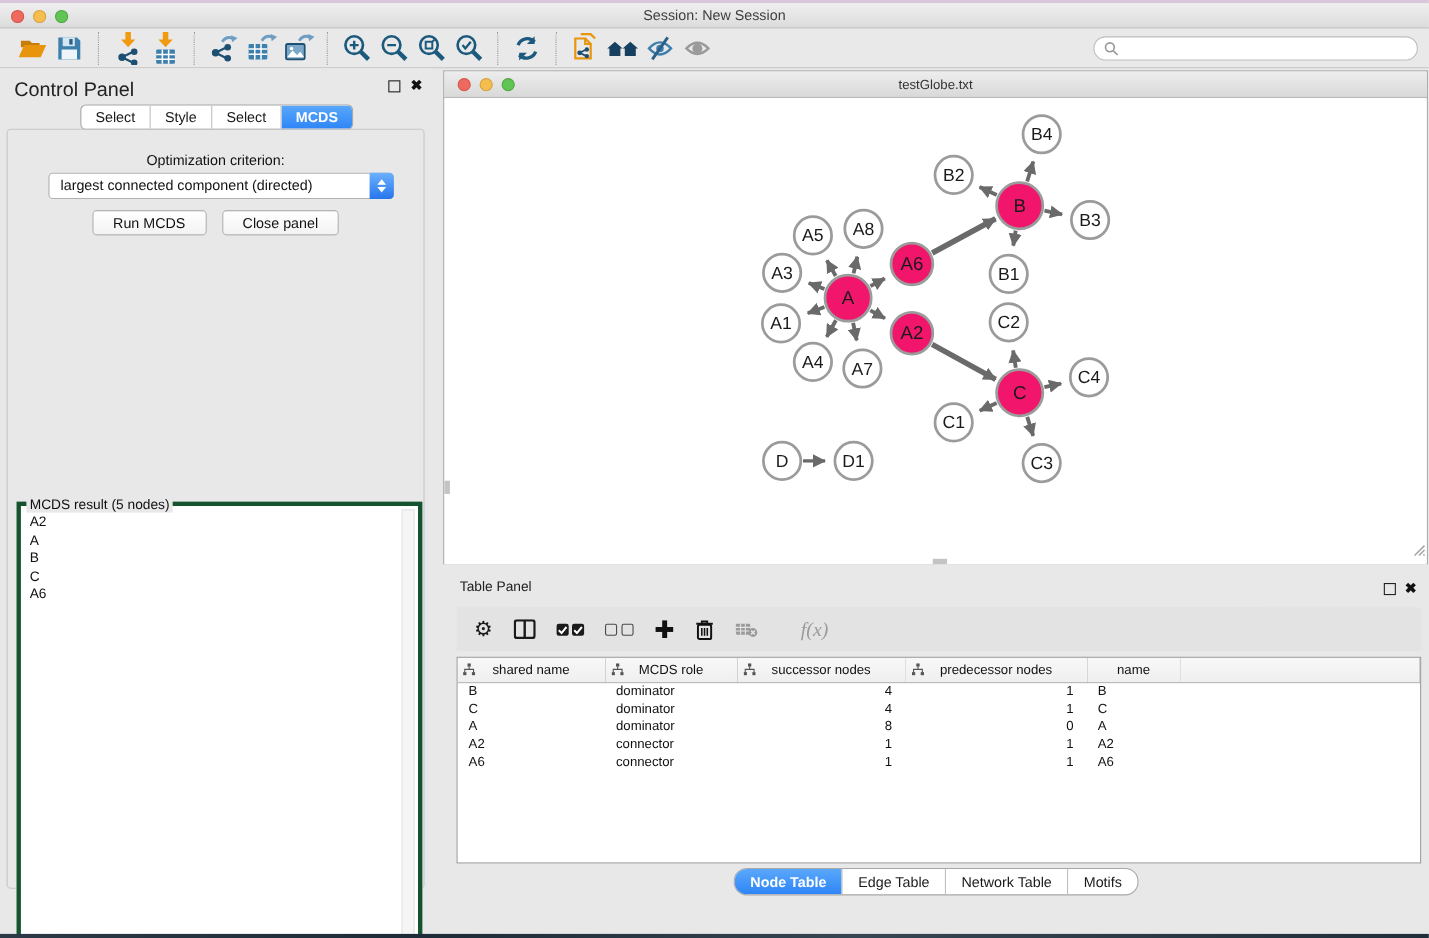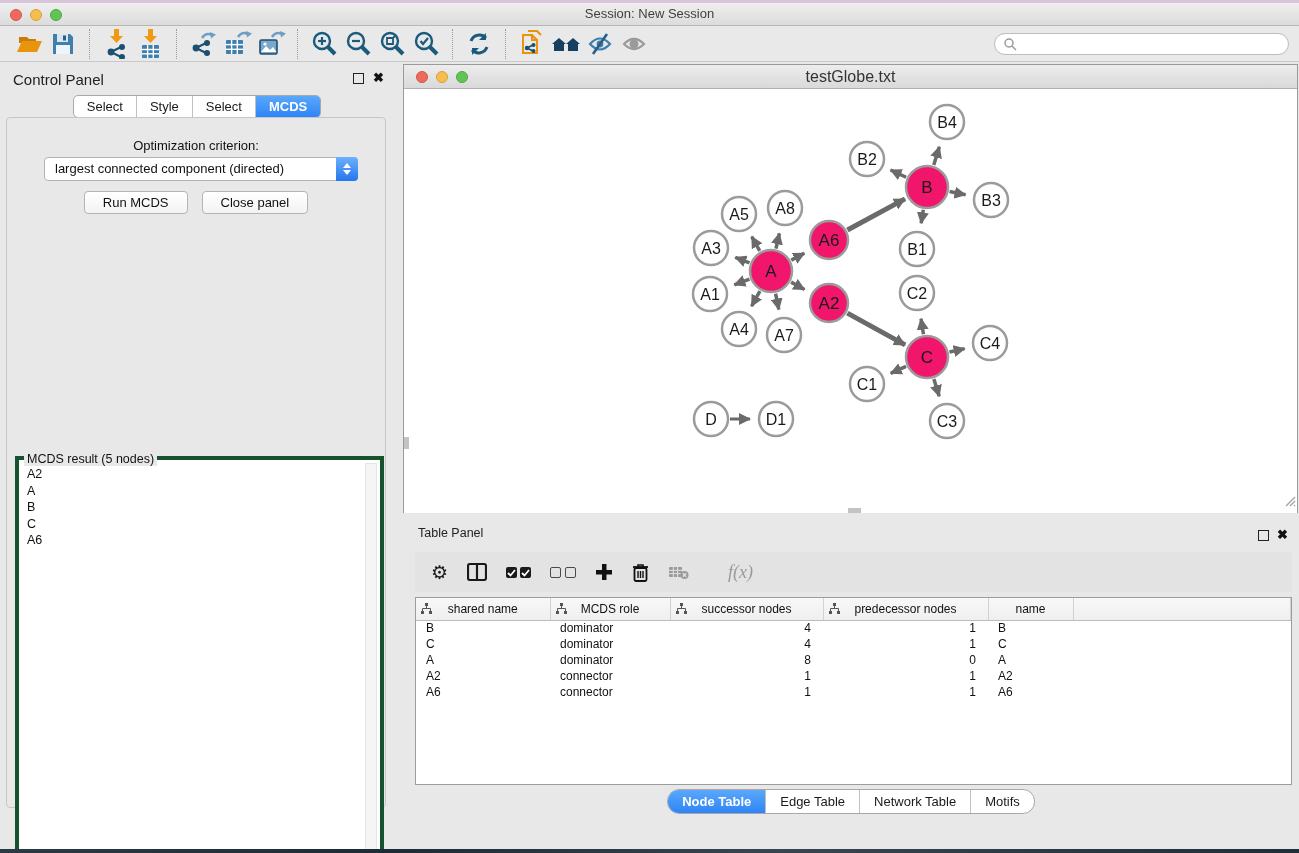--- a/index.html
+++ b/index.html
@@ -23,21 +23,21 @@
   .main-toolbar { position:absolute; left:0; top:26px; width:1299px; height:36px;
     background:#e9e9e9; border-bottom:1px solid #c9c9c9; display:flex; align-items:center; padding-left:12px; }
   .tb-btn { width:34px; height:32px; display:flex; align-items:center; justify-content:center; cursor:pointer; }
   .tb-sep { width:1px; height:30px; border-left:1px dotted #9a9a9a; margin:0 9px; }
   .search-field { position:absolute; right:10px; top:7px; width:295px; height:22px; background:#fff;
     border:1px solid #bdbdbd; border-radius:11px; display:flex; align-items:center; padding-left:8px; }
 
   
   .control-panel { position:absolute; left:0; top:62px; width:394px; height:756px; background:#e8e8e8; }
   .cp-header { position:absolute; left:0; top:0; width:100%; height:30px; }
-  .cp-title { position:absolute; left:13px; top:9px; font-size:15px; color:#222; }
+  .cp-title { position:absolute; left:13px; top:9px; font-size:18px; color:#222; }
   .float-btn { position:absolute; width:11px; height:11px; border:1.5px solid #222; background:transparent; cursor:pointer; }
   .close-btn { position:absolute; font-size:13px; font-weight:bold; color:#111; cursor:pointer; line-height:11px; }
   .cp-header .float-btn { right:30px; top:11px; }
   .cp-header .close-btn { right:10px; top:10px; }
 
   .seg-tabs { display:inline-flex; background:#fff; border:1px solid #a8a8a8; border-radius:5px; overflow:hidden; }
   .seg-tab { padding:3px 13px; font-size:13px; color:#1a1a1a; border-left:1px solid #c0c0c0; cursor:pointer; white-space:nowrap; }
   .seg-tab:first-child { border-left:none; }
   .seg-tab.active { background:linear-gradient(#5aa8fb,#2e85f6); color:#fff;font-weight:bold; }
   .cp-tabs-wrap { position:absolute; top:33px; left:0; width:100%; text-align:center; }
@@ -62,21 +62,21 @@
   .result-list { position:absolute; left:0; top:6px; bottom:2px; right:16px; overflow:hidden; }
   .result-item { font-size:12.5px; color:#111; line-height:16.5px; padding-left:8px; cursor:default; }
   .result-scroll { position:absolute; right:3px; top:3px; bottom:3px; width:12px; background:#f5f5f5; border:1px solid #e4e4e4; }
 
   
   .net-window { position:absolute; left:403px; top:64px; width:895px; height:449px;
     border:1px solid #9a9a9a; background:#fff; }
   .net-titlebar { position:absolute; left:0; top:0; width:100%; height:24px;
     background:linear-gradient(#ededed,#d9d9d9); border-bottom:1px solid #b0b0b0; }
   .net-titlebar .traffic { left:12px; }
-  .net-title { position:absolute; left:0; right:0; top:0; height:24px; line-height:24px; text-align:center; font-size:16px; color:#333; }
+  .net-title { position:absolute; left:0; right:0; top:0; height:24px; line-height:24px; text-align:center; font-size:12px; color:#333; }
   .net-content { position:absolute; left:0; top:25px; width:893px; height:423px; background:#fff; overflow:hidden; }
   .resize-grip { position:absolute; right:1px; bottom:1px; }
   .scroll-mark-v { position:absolute; left:0px; top:372px; width:5px; height:12px; background:#c3c3c3; }
   .scroll-mark-h { position:absolute; left:444px; bottom:0px; width:13px; height:5px; background:#c3c3c3; }
 
   
   .tp-header-title { position:absolute; left:418px; top:526px; font-size:12.5px; color:#222; }
   .tp-float { right:30px; top:530px; }
   .tp-close { right:11px; top:529px; }
   .tp-toolbar { position:absolute; left:415px; top:552px; width:877px; height:40px; background:#e3e3e3;

